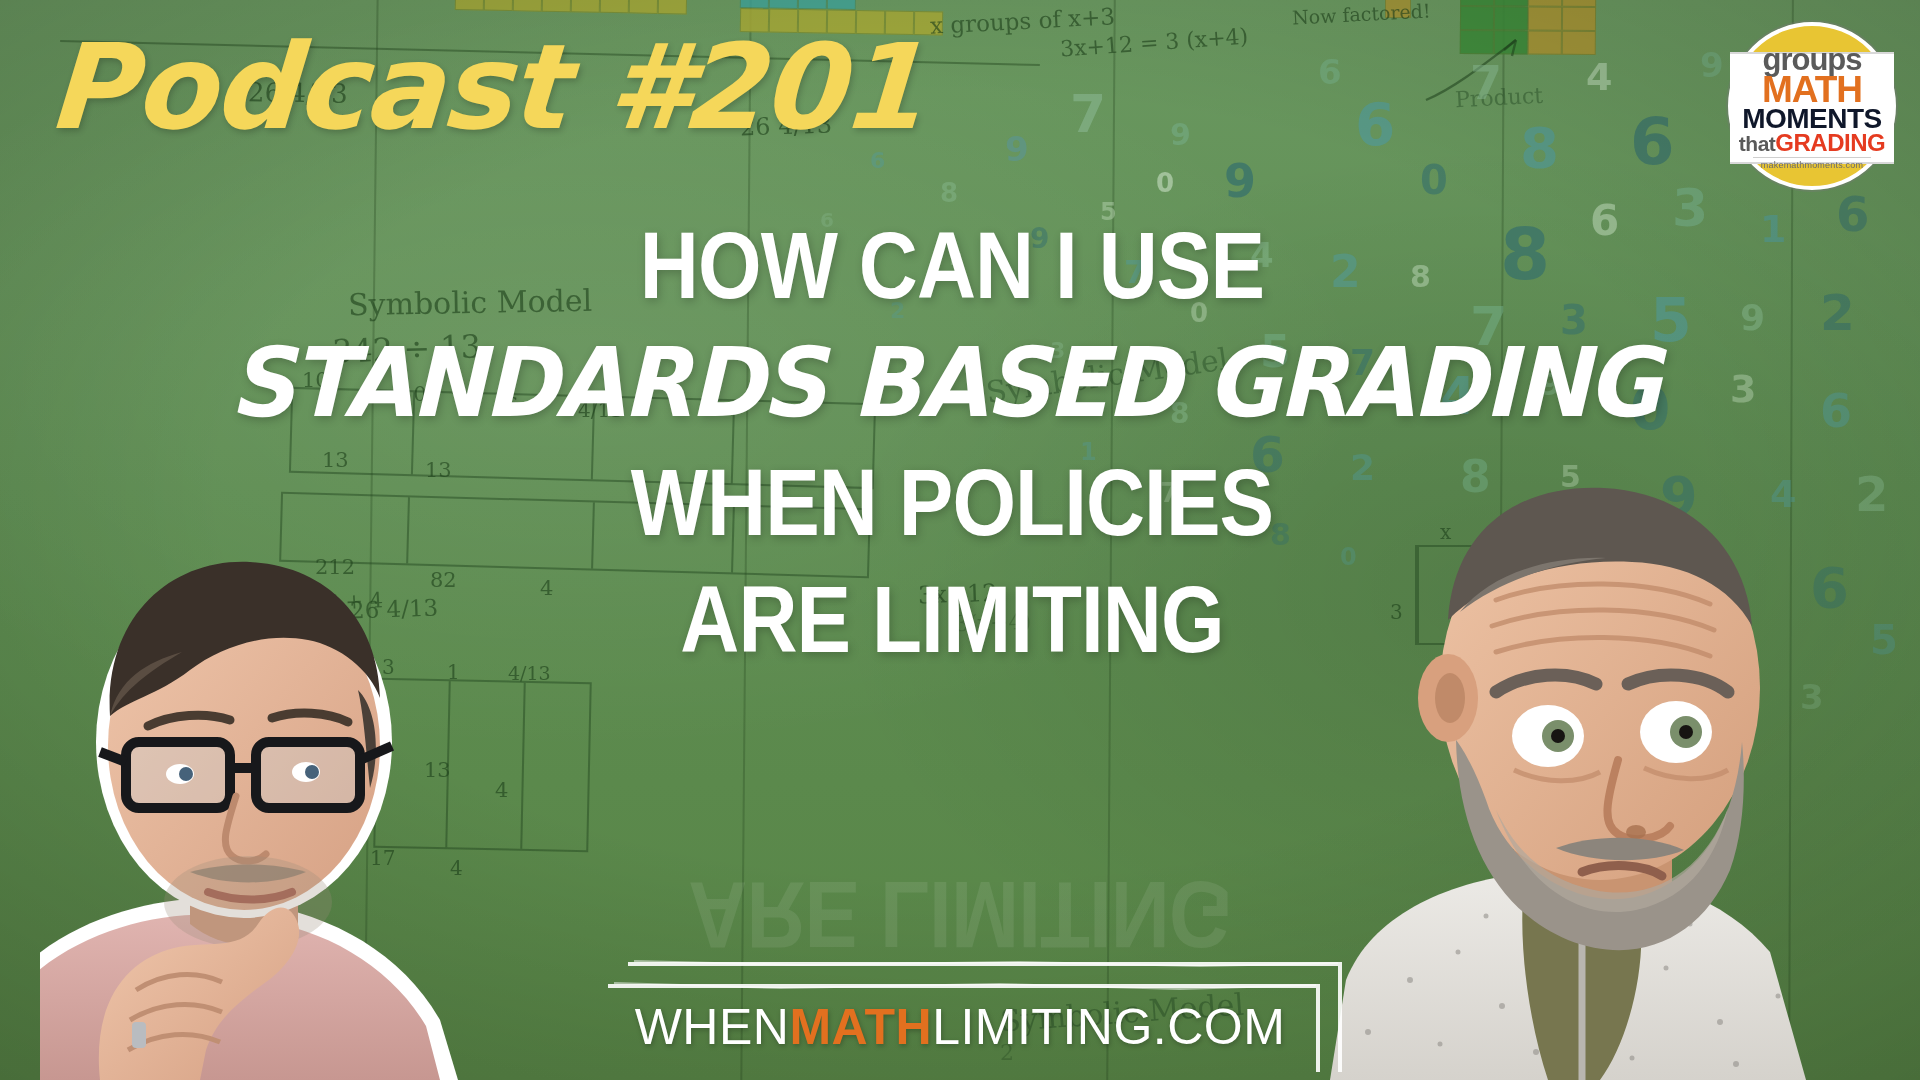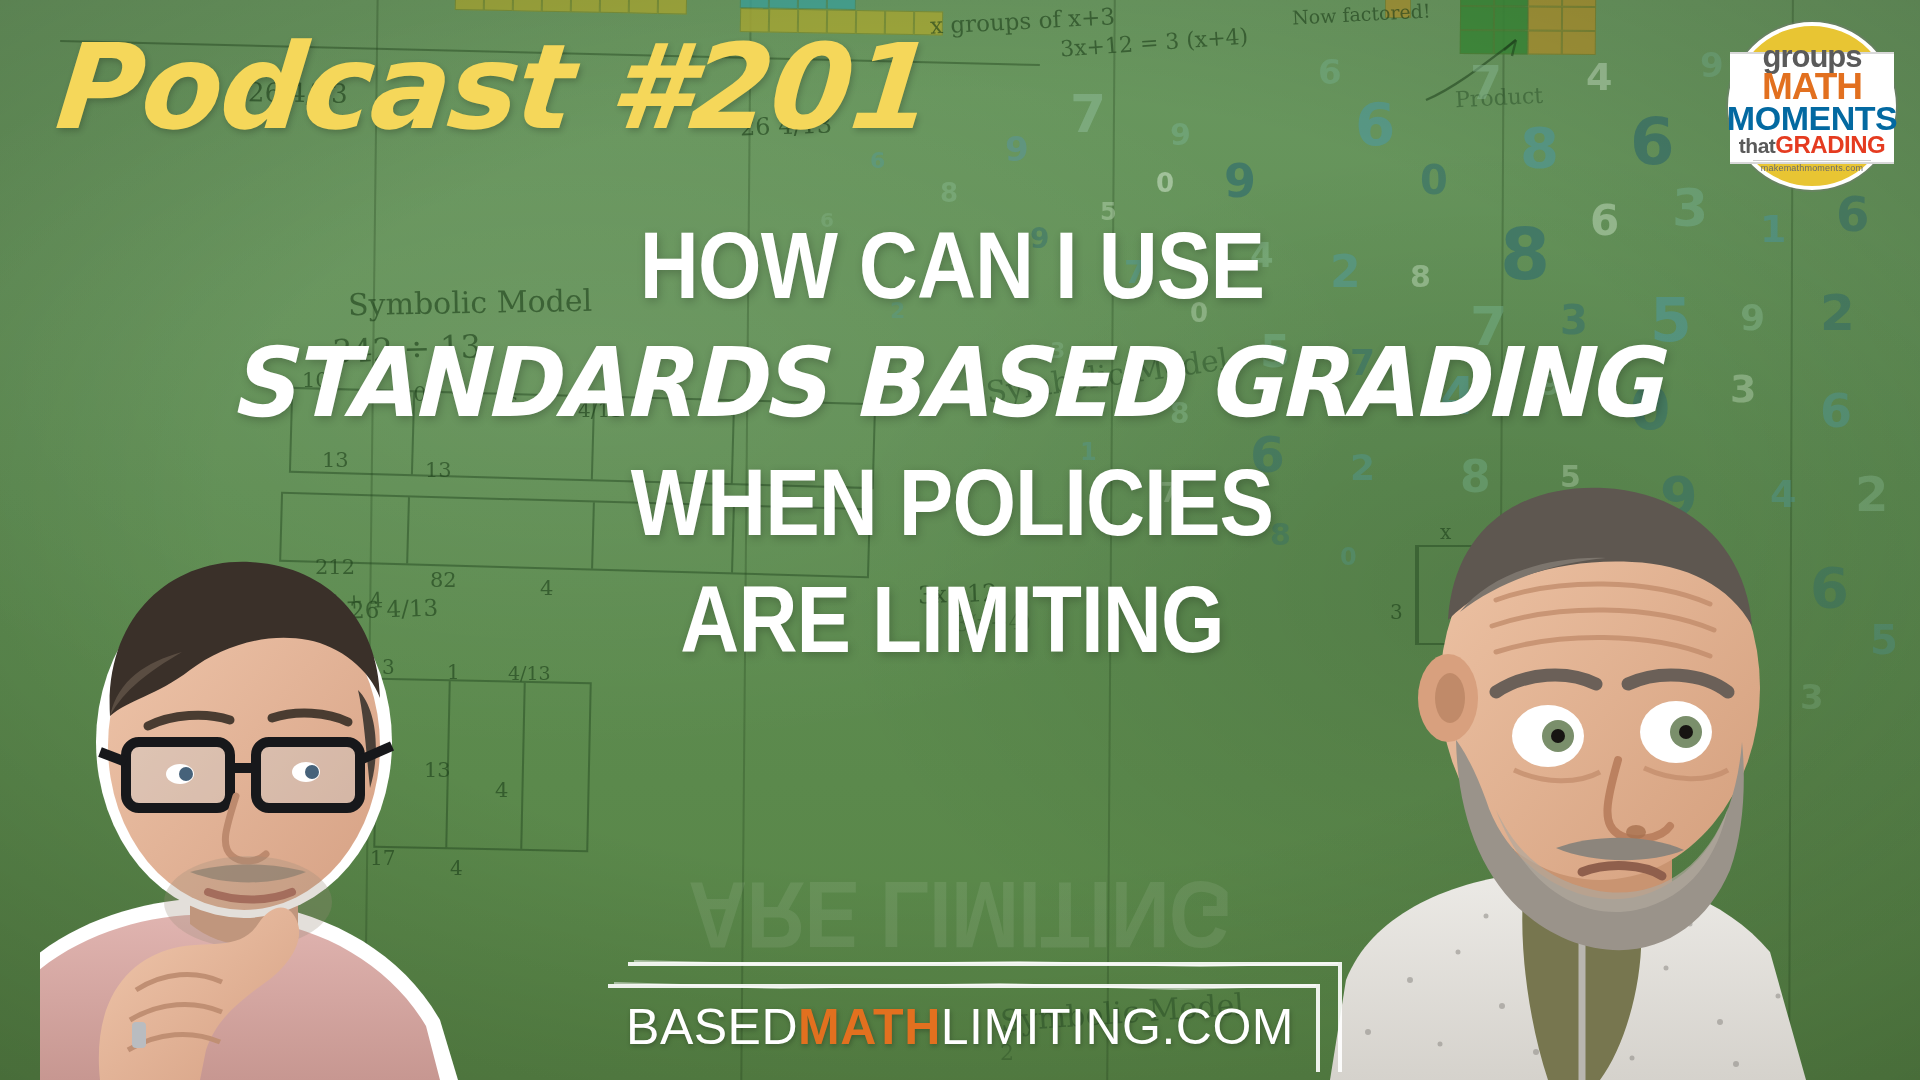--- a/index.html
+++ b/index.html
@@ -88,21 +88,21 @@
     box-shadow:0 0 0 2px rgba(120,120,120,.35);
   }
   .logo-band{
     position:absolute;left:2px;right:2px;top:30px;height:112px;
     background:#ffffff;
     display:flex;flex-direction:column;align-items:center;justify-content:center;
     border-top:2px solid #d8d8d8;border-bottom:2px solid #d8d8d8;
   }
   .logo-making{font-size:31px;font-weight:700;color:#5a5a5a;letter-spacing:-1px;line-height:.92;}
   .logo-math{font-size:37px;font-weight:700;color:#e2701f;letter-spacing:-1px;line-height:.86;}
-  .logo-moments{font-size:34px;font-weight:700;color:#0369a1;letter-spacing:-.5px;line-height:.92;}
+  .logo-moments{font-size:28px;font-weight:700;color:#0f172a;letter-spacing:-.5px;line-height:.92;}
   .logo-matter-row{display:flex;align-items:baseline;line-height:.95;}
   .logo-that{font-size:21px;font-weight:700;color:#5a5a5a;letter-spacing:-.5px;}
   .logo-matter{font-size:24px;font-weight:700;color:#e53b20;letter-spacing:-.5px;}
   .logo-url{font-size:9px;color:#6b6b6b;letter-spacing:.2px;margin-top:3px;
             border-top:1px solid #cfcfcf;padding-top:2px;width:118px;text-align:center;}
 
   
   .podcast-title{
     position:absolute;left:58px;top:18px;
     font-family:"DejaVu Sans", sans-serif;
@@ -546,16 +546,16 @@
   </svg>
 
   <svg class="frame-wrap" style="position:absolute;left:600px;bottom:8px;width:760px;height:130px;" viewBox="0 0 760 130" preserveAspectRatio="none">
     <path d="M28,22 L740,22 L740,130" stroke="#ffffff" stroke-width="4" fill="none" opacity=".9"></path>
     <path d="M8,44 L718,44 L718,130" stroke="#ffffff" stroke-width="4" fill="none" opacity=".9"></path>
     <path d="M34,19 L200,23 L420,20 L600,24 L738,21" stroke="#ffffff" stroke-width="2" fill="none" opacity=".5"></path>
     <path d="M14,41 L180,46 L400,42 L580,47 L716,43" stroke="#ffffff" stroke-width="2" fill="none" opacity=".5"></path>
   </svg>
 
   <div class="url-bar">
-    <span class="url-text"><span>BASED</span><span class="accent">MATH</span><span>LIMITING.COM</span></span>
+    <span class="url-text"><span>WHEN</span><span class="accent">MATH</span><span>LIMITING.COM</span></span>
   </div>
 
 </div>
 
 </body></html>

